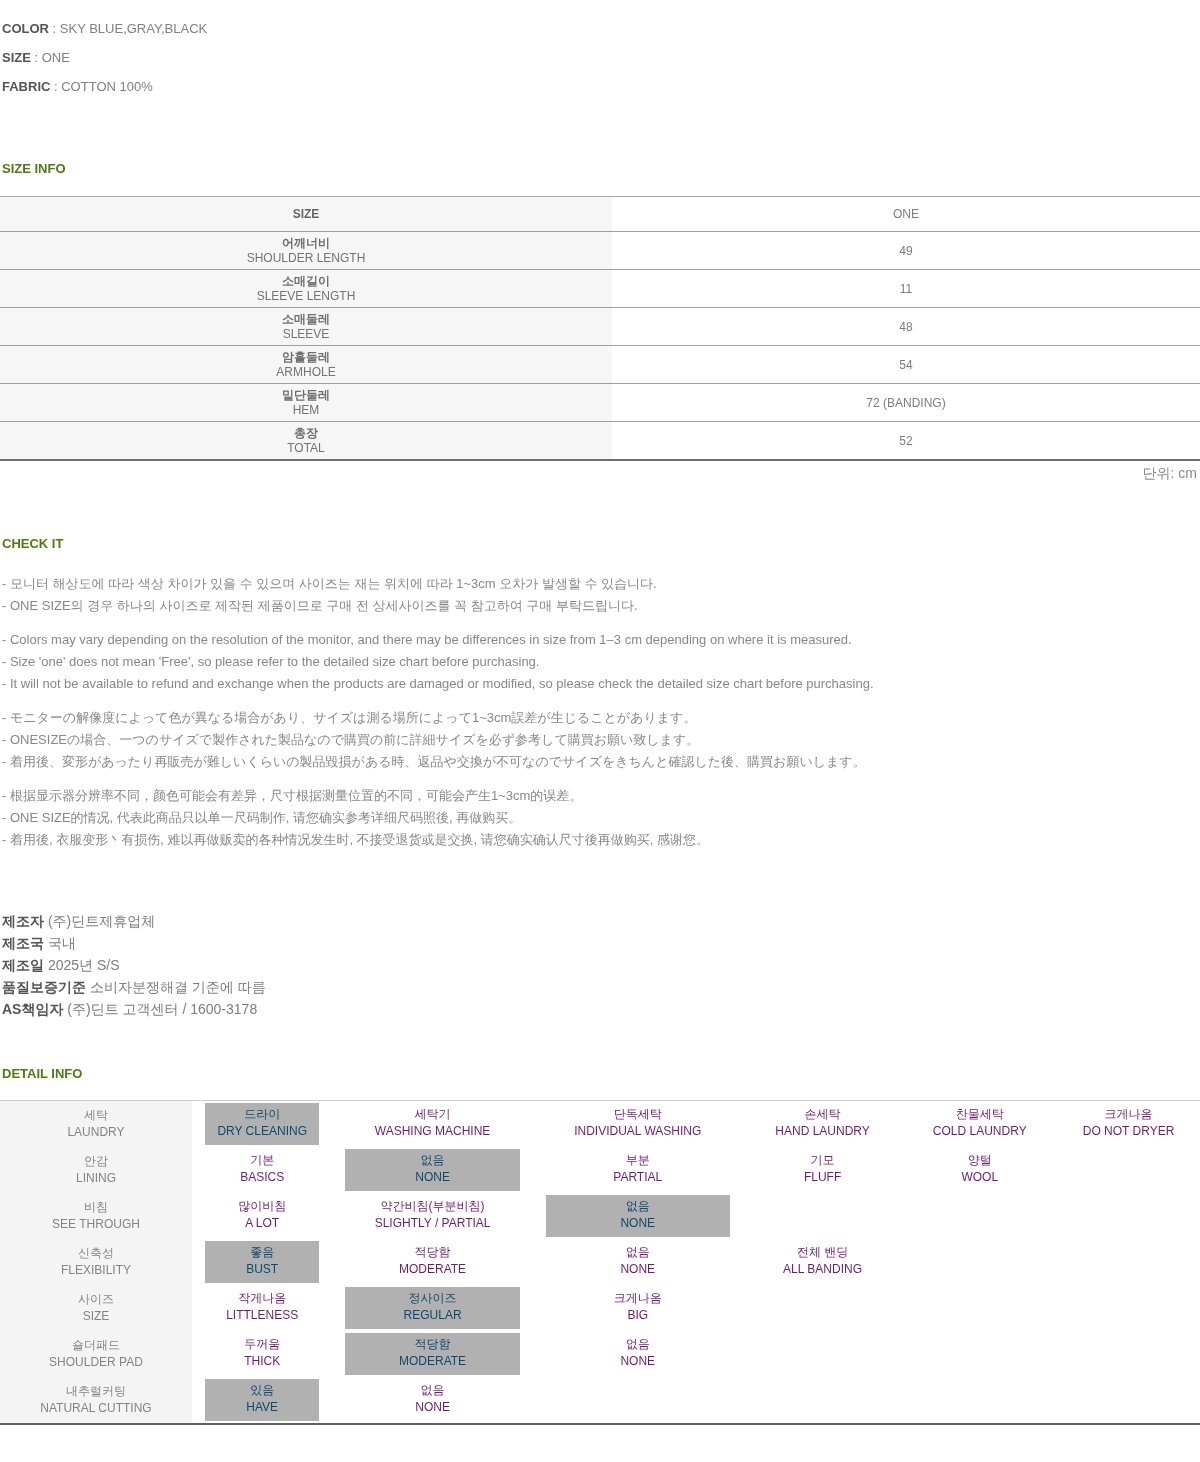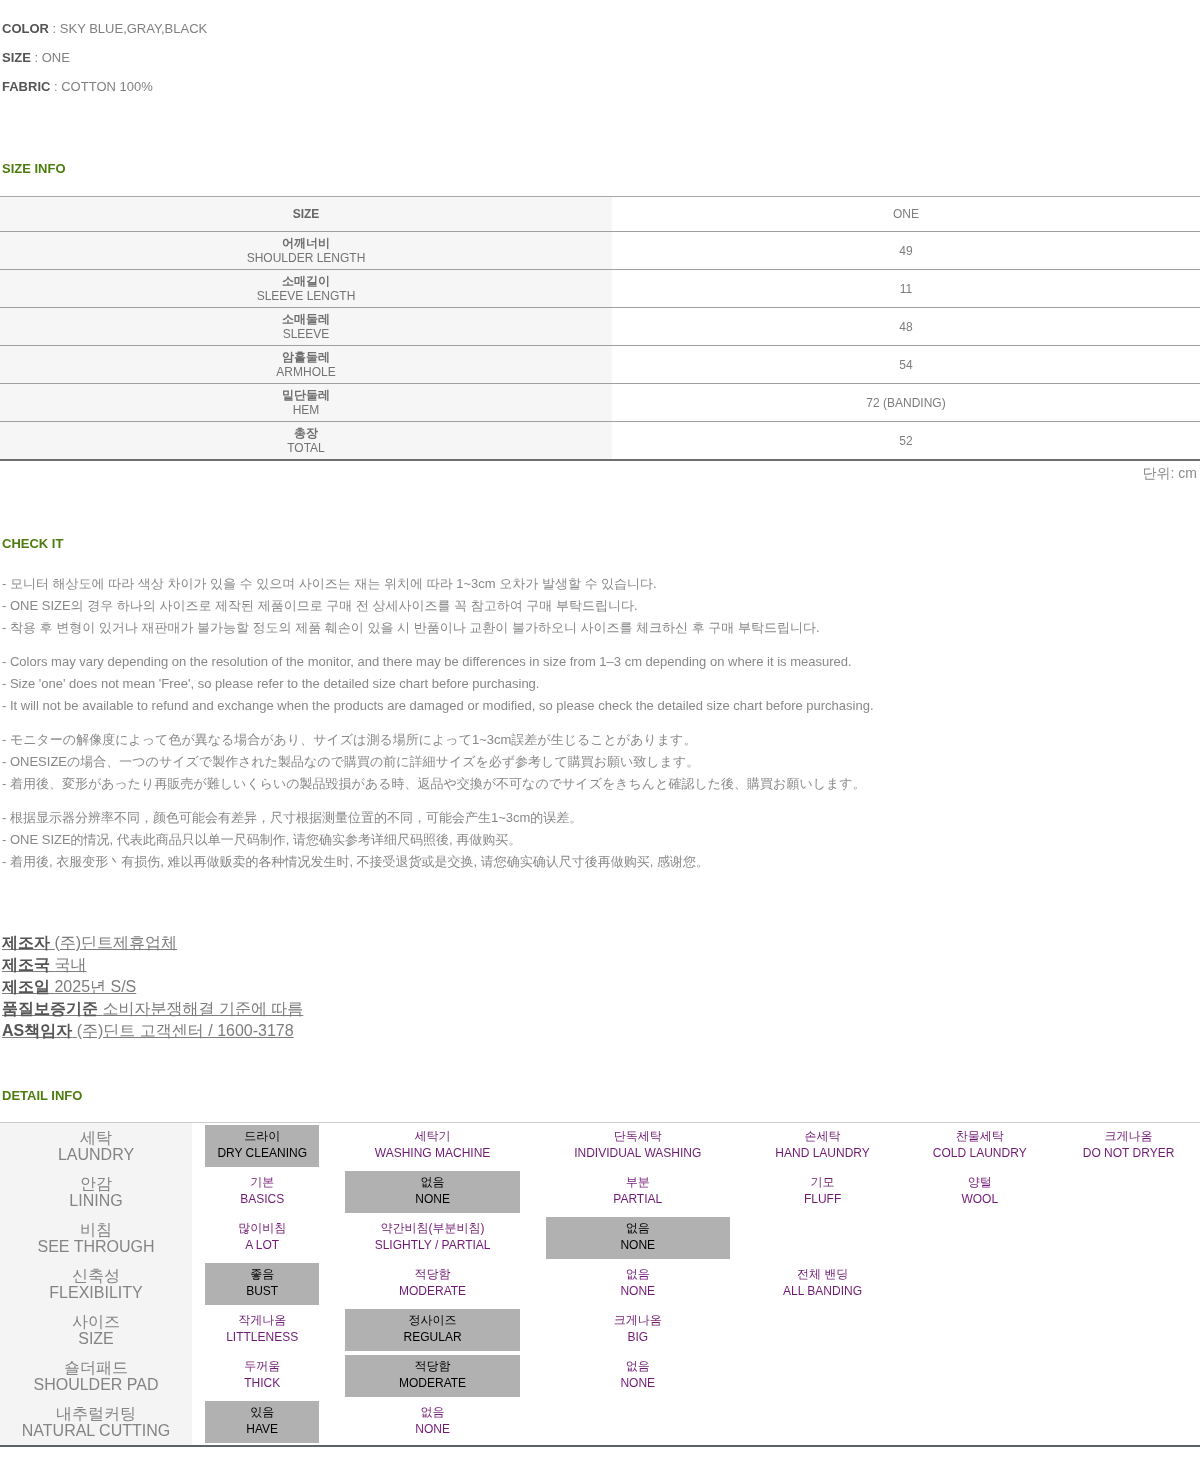--- a/index.html
+++ b/index.html
@@ -29,32 +29,32 @@
   .size-table .en{line-height:15px;color:#737373;}
   .unit-note{font-size:14px;line-height:13px;color:#8a8a8a;text-align:right;margin:6px 3px 0 0;}
 
   
   .check-paras{margin-top:22px;}
   .para{margin:0 0 12px 2px;}
   .para .line{font-size:13px;line-height:22px;color:#888;}
 
   
   .manufacturer{margin:59px 0 0 2px;}
-  .manufacturer .line{font-size:16px;line-height:22px;color:#7d7d7d;text-decoration:underline;}
+  .manufacturer .line{font-size:14px;line-height:22px;color:#7d7d7d;}
   .manufacturer b{color:#555;}
 
   
   .detail-table{margin-top:19px;border-top:1px solid #ccc;border-bottom:2px solid #5d6268;}
   .detail-table td{padding:0;vertical-align:middle;height:45px;}
   .detail-table .label-cell{background:#f4f4f4;text-align:center;}
-  .detail-table .label-cell .ko,.detail-table .label-cell .en{font-size:16px;line-height:17px;color:#848484;}
+  .detail-table .label-cell .ko,.detail-table .label-cell .en{font-size:12px;line-height:17px;color:#848484;}
   .opt{margin:2px 13px;padding:3px 0 5px;text-align:center;}
   .opt .ko,.opt .en{font-size:12px;line-height:17px;color:#701a75;white-space:nowrap;}
   .opt.selected{background:#b1b1b1;}
-  .opt.selected .ko,.opt.selected .en{color:#000000;}
+  .opt.selected .ko,.opt.selected .en{color:#0c4a6e;}
 </style>
 </head>
 <body>
 
 <div class="page">
 
   <div class="info-line"><b>COLOR</b><span> : </span><span>SKY BLUE,GRAY,BLACK</span></div>
   <div class="info-line"><b>SIZE</b><span> : </span><span>ONE</span></div>
   <div class="info-line"><b>FABRIC</b><span> : </span><span>COTTON 100%</span></div>
 
@@ -114,21 +114,20 @@
         </tr>
       </tbody>
   </table>
   <div class="unit-note">단위: cm</div>
 
   <div class="section-title title-check-it">CHECK IT</div>
   <div class="check-paras">
       <div class="para">
         <div class="line">- 모니터 해상도에 따라 색상 차이가 있을 수 있으며 사이즈는 재는 위치에 따라 1~3cm 오차가 발생할 수 있습니다.</div>
         <div class="line">- ONE SIZE의 경우 하나의 사이즈로 제작된 제품이므로 구매 전 상세사이즈를 꼭 참고하여 구매 부탁드립니다.</div>
-        <div class="line">- 착용 후 변형이 있거나 재판매가 불가능할 정도의 제품 훼손이 있을 시 반품이나 교환이 불가하오니 사이즈를 체크하신 후 구매 부탁드립니다.</div>
       </div>
       <div class="para">
         <div class="line">- Colors may vary depending on the resolution of the monitor, and there may be differences in size from 1–3 cm depending on where it is measured.</div>
         <div class="line">- Size 'one' does not mean 'Free', so please refer to the detailed size chart before purchasing.</div>
         <div class="line">- It will not be available to refund and exchange when the products are damaged or modified, so please check the detailed size chart before purchasing.</div>
       </div>
       <div class="para">
         <div class="line">- モニターの解像度によって色が異なる場合があり、サイズは測る場所によって1~3cm誤差が生じることがあります。</div>
         <div class="line">- ONESIZEの場合、一つのサイズで製作された製品なので購買の前に詳細サイズを必ず参考して購買お願い致します。</div>
         <div class="line">- 着用後、変形があったり再販売が難しいくらいの製品毀損がある時、返品や交換が不可なのでサイズをきちんと確認した後、購買お願いします。</div>

